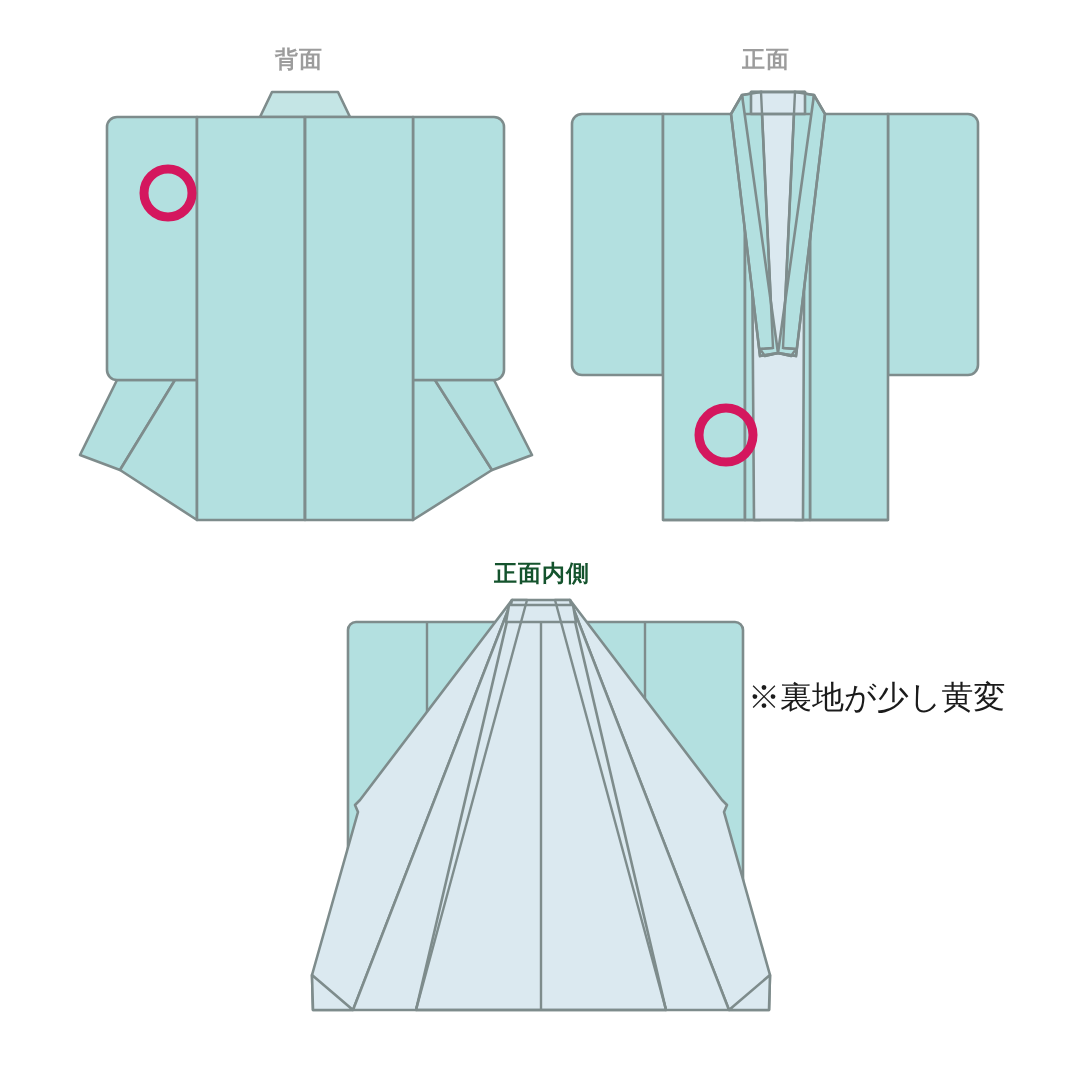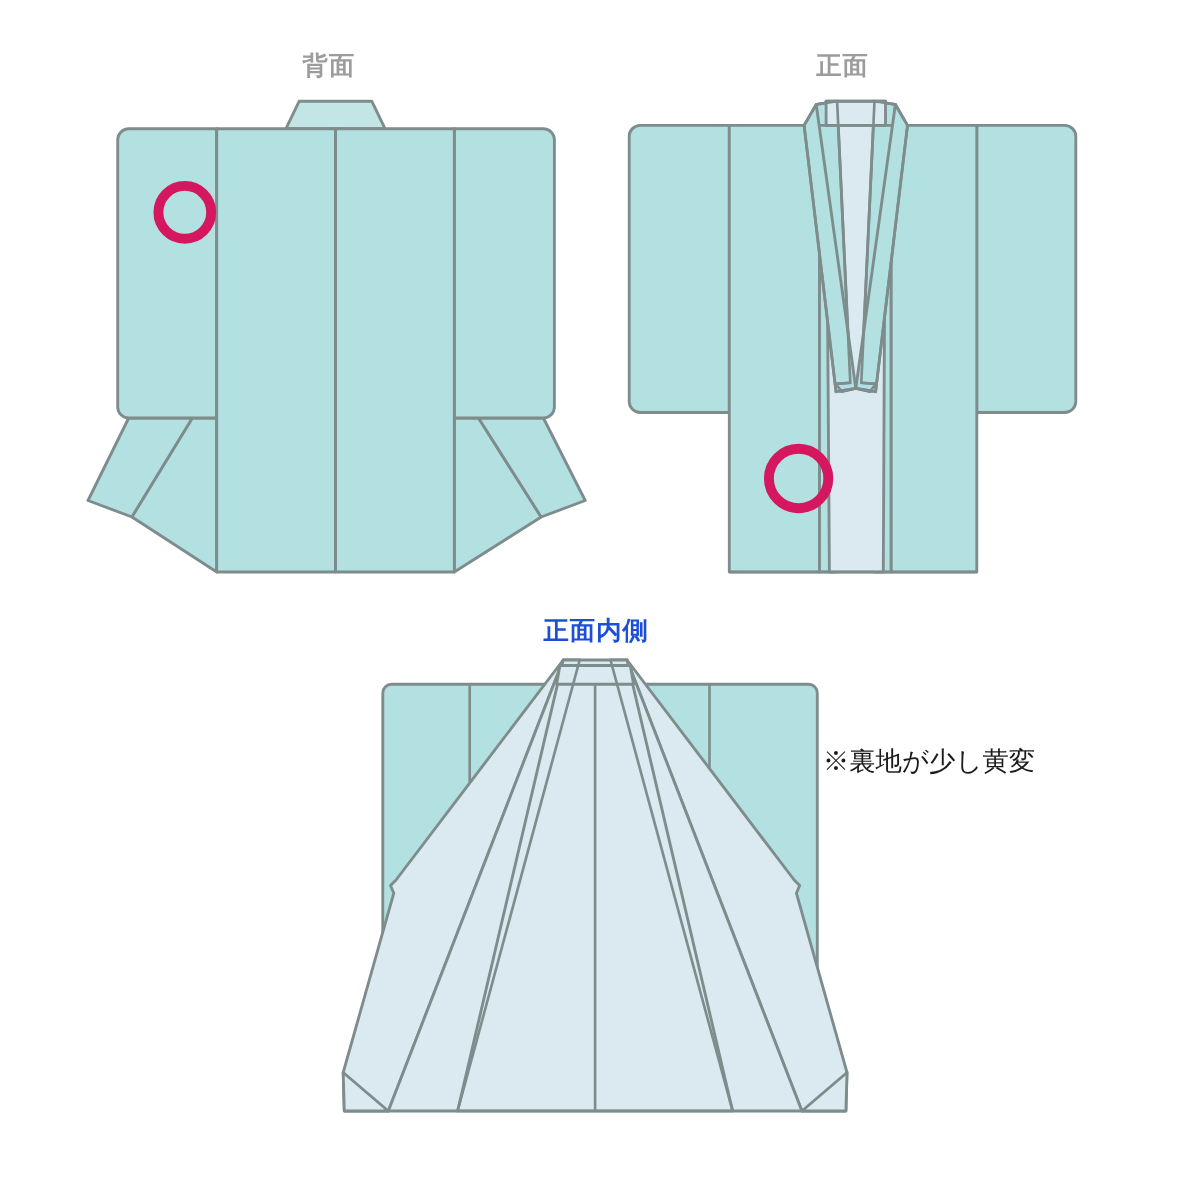--- a/index.html
+++ b/index.html
@@ -29,21 +29,21 @@
     font-family: "Liberation Sans", "DejaVu Sans", sans-serif;
   }
   #label-back  { left: 275px; top: 44px; }
   #label-front { left: 742px; top: 44px; }
   #label-inner { left: 494px; top: 558px; }
 
   .note-text {
     position: absolute;
     left: 748px;
     top: 676px;
-    font-size: 24px;
+    font-size: 32px;
     color: #1b1b1b;
     white-space: nowrap;
     letter-spacing: 0px;
     font-family: Liberation Sans, sans-serif;
   }
 
   svg.kimono {
     position: absolute;
     overflow: visible;
   }
@@ -126,21 +126,21 @@
     <line class="seam" x1="796" y1="349" x2="783" y2="348" style="stroke: rgb(126, 140, 140);"></line>
 
     <line class="seam" x1="751" y1="92" x2="805" y2="92" style="stroke: rgb(126, 140, 140);"></line>
     <line class="seam" x1="745" y1="114" x2="810" y2="114" style="stroke: rgb(126, 140, 140);"></line>
 
     <line class="seam" x1="663" y1="520" x2="888" y2="520" style="stroke: rgb(126, 140, 140);"></line>
 
     <circle class="marker-ring" cx="726" cy="435" r="27" style="stroke: rgb(212, 23, 94); stroke-width: 9;"></circle>
   </svg>
 
-  <div class="diagram-label" id="label-inner" style="color: #1d4ed8;">正面内側</div>
+  <div class="diagram-label" id="label-inner" style="color: #14532d;">正面内側</div>
 
   <svg class="kimono" id="svg-inner" width="1080" height="1080" viewBox="0 0 1080 1080">
 
     <path class="panel-outer" d="M 348,630 a 8,8 0 0 1 8,-8 L 735,622 a 8,8 0 0 1 8,8 L 743,882 a 8,8 0 0 1 -8,8 L 356,890 a 8,8 0 0 1 -8,-8 Z" style="fill: rgb(179, 224, 224); stroke: rgb(126, 140, 140);"></path>
 
     <line class="seam" x1="427" y1="622" x2="427" y2="890" style="stroke: rgb(126, 140, 140);"></line>
     <line class="seam" x1="536" y1="622" x2="536" y2="890" style="stroke: rgb(126, 140, 140);"></line>
     <line class="seam" x1="645" y1="622" x2="645" y2="890" style="stroke: rgb(126, 140, 140);"></line>
 
     <polygon class="panel-lining" points="512,600 360,800 355,805 358,812 312,975 313,1010 353,1010" style="fill: rgb(219, 233, 240); stroke: rgb(126, 140, 140);"></polygon>

